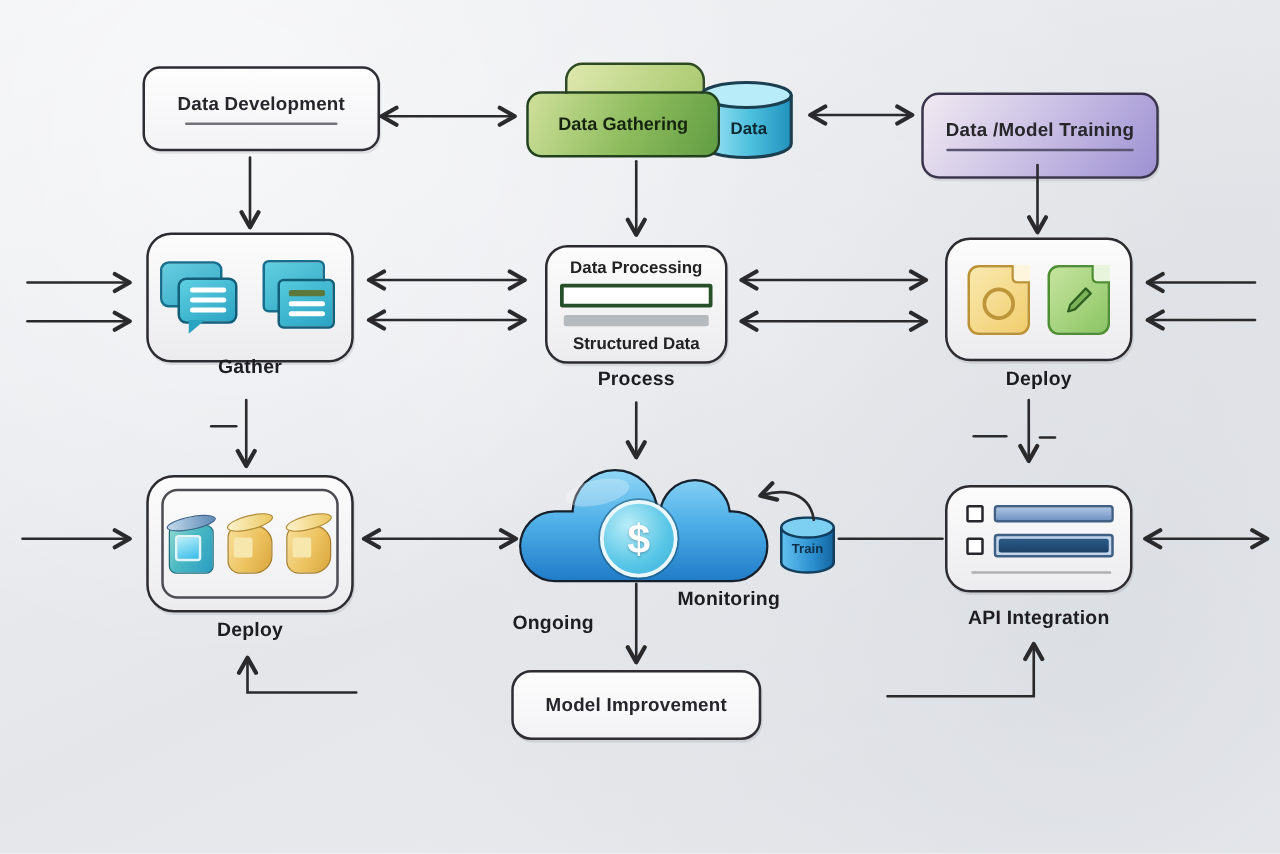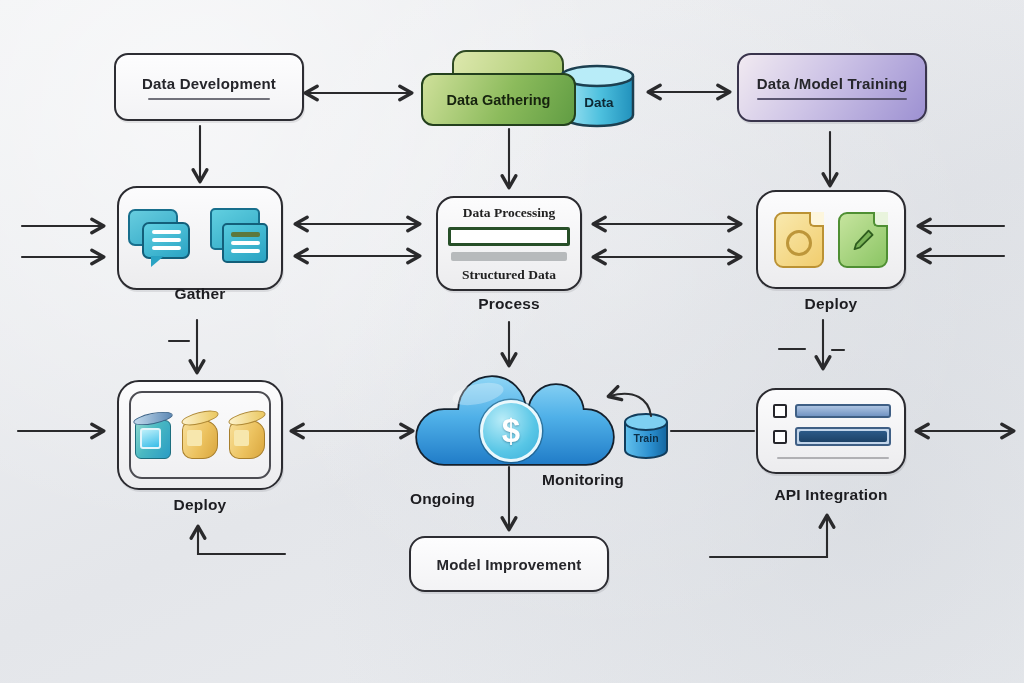--- a/index.html
+++ b/index.html
@@ -33,33 +33,34 @@
   .g-back{background:linear-gradient(115deg,#dde8ad,#a4c669);border:2px solid #2f4a23;border-radius:14px;z-index:2;}
   .g-front{
     background:linear-gradient(115deg,#cfe09a 0%,#8cbb5c 55%,#619d43 100%);
     border:2px solid #23401d;border-radius:12px;z-index:4;
     display:flex;align-items:center;justify-content:center;
     font-size:14.5px;font-weight:bold;color:#16230e;
   }
   .training{
     background:linear-gradient(125deg,#f1eaf1 0%,#cdc3e6 45%,#9d91d2 100%);
     border:2px solid #39344c;
+    margin-top:21px;
   }
   
   .icon-chat{position:relative;width:66px;height:60px;}
   .chat-back{position:absolute;left:0;top:1px;width:46px;height:33px;background:linear-gradient(150deg,#67cddf,#34a9c7);border:2px solid #186f8d;border-radius:7px;}
   .chat-front{position:absolute;left:14px;top:14px;width:48px;height:37px;background:linear-gradient(150deg,#5fd0e2,#2aa3c3);border:2px solid #135f7a;border-radius:7px;padding:6px 0 0 8px;box-sizing:border-box;}
   .chat-tail{position:absolute;left:7px;bottom:-10px;width:0;height:0;border-top:11px solid #2aa3c3;border-right:13px solid transparent;}
   .stripe{display:block;width:29px;height:4px;background:#fff;border-radius:2px;margin-bottom:4px;}
   .stripe.dark{background:#5d783d;height:5px;}
   .icon-docs{position:relative;width:62px;height:60px;}
   .doc-back{position:absolute;left:0;top:0;width:46px;height:38px;background:linear-gradient(150deg,#61cfe0,#30a8c5);border:2px solid #186f8d;border-radius:5px;}
   .doc-front{position:absolute;left:12px;top:15px;width:46px;height:40px;background:linear-gradient(150deg,#55cadd,#2aa3c3);border:2px solid #135f7a;border-radius:5px;padding:7px 0 0 7px;box-sizing:border-box;}
   
-  .proc{gap:6px;padding-top:0;font-family:Liberation Serif, serif;}
+  .proc{gap:6px;padding-top:0;}
   .proc .t2{font-size:13.5px;font-weight:bold;color:#222;}
   .bar-green{width:116px;height:13px;background:#fff;border:3px solid #274f28;border-radius:2px;}
   .bar-gray{width:116px;height:9px;background:#b7babc;border-radius:2px;}
   
   .file{position:relative;width:46px;height:52px;border-radius:9px;display:flex;align-items:center;justify-content:center;}
   .file.yellow{background:linear-gradient(135deg,#f9e9ae,#f1cd6e);border:2px solid #bb9234;}
   .file.green{background:linear-gradient(135deg,#c6e49e,#8bc564);border:2px solid #4f8f33;}
   .fold{position:absolute;top:-2px;right:-2px;width:13px;height:13px;border-bottom-left-radius:5px;}
   .file.yellow .fold{background:#fdf6dd;border-left:2px solid #bb9234;border-bottom:2px solid #bb9234;}
   .file.green .fold{background:#e9f4dd;border-left:2px solid #4f8f33;border-bottom:2px solid #4f8f33;}

